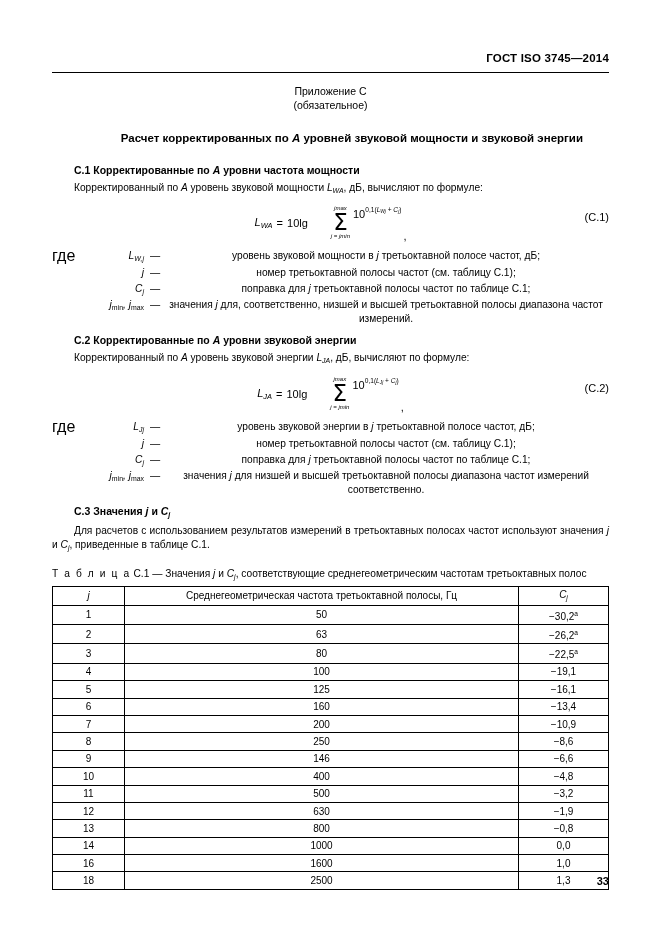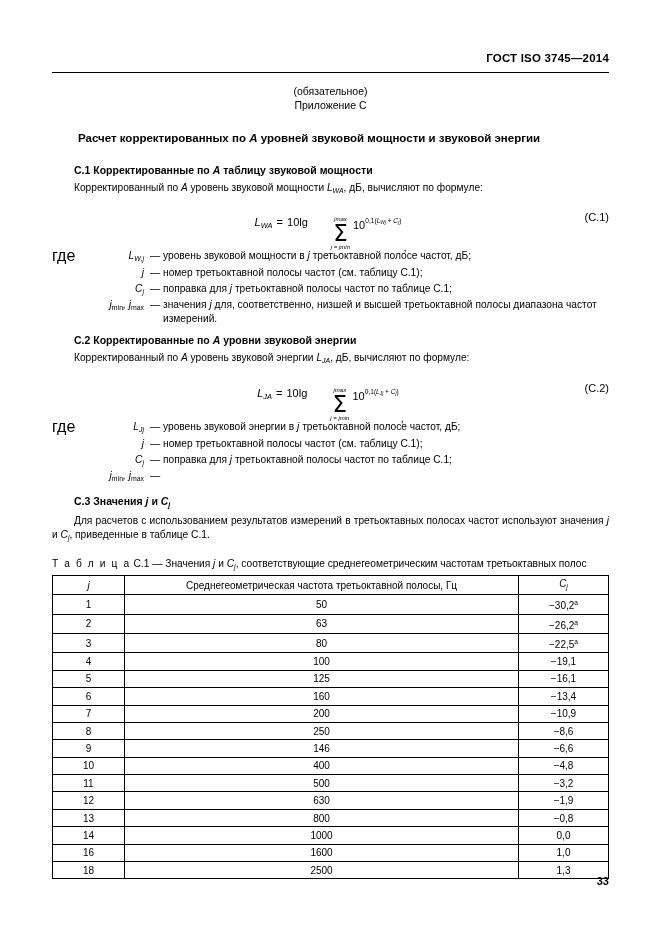--- a/index.html
+++ b/index.html
@@ -48,21 +48,21 @@
   }
 
   .annex-line {
     text-align: center;
     font-size: 10.5px;
     line-height: 14px;
   }
   .annex-block { margin-bottom: 19px; }
 
   .annex-title {
-    text-align: left;
+    text-align: right;
     font-weight: bold;
     font-size: 11.5px;
     line-height: 15.5px;
     margin: 0 26px 17px 26px;
   }
 
   .clause-head {
     font-weight: bold;
     font-size: 10.5px;
     margin: 0 0 5px 0;
@@ -95,24 +95,25 @@
   
   .formula-row {
     position: relative;
     height: 40px;
     margin: 4px 0 6px 0;
   }
   .formula {
     position: absolute;
     left: 50%;
     transform: translateX(-50%);
-    top: 13px;
+    top: 2px;
     font-size: 11px;
     white-space: nowrap;
     display: flex;
+    align-items: center;
   }
   .formula .lhs { font-style: italic; }
   .formula .eq { margin: 0 4px; }
   .formula .op { font-style: normal; margin-right: 20px; }
 
   .sigma-grp {
     display: inline-flex;
     flex-direction: column;
     align-items: center;
     margin: 0 3px;
@@ -174,21 +175,21 @@
     text-align: right;
     padding-right: 6px;
     font-style: italic;
     box-sizing: border-box;
   }
   .def-dash {
     width: 13px;
     min-width: 13px;
     font-style: normal;
   }
-  .def-text { flex: 1; }
+  .def-text { flex: 1; text-align: center; }
 
   
   .table-caption {
     font-size: 10.2px;
     margin: 13px 0 6px 0;
     letter-spacing: 0;
   }
   .table-caption .spaced { letter-spacing: 1.6px; }
 
   table.gost {
@@ -234,31 +235,31 @@
 <body>
 
 <div class="page">
 
   <div class="page-header">ГОСТ ISO 3745—2014</div>
   <div class="header-rule"></div>
 
   <div class="content">
 
     <div class="annex-block">
+      <div class="annex-line">Приложение С</div>
       <div class="annex-line">(обязательное)</div>
-      <div class="annex-line">Приложение С</div>
     </div>
 
     <div class="annex-title">
       <span>Расчет корректированных по <i>A</i> уровней звуковой мощности и звуковой энергии</span><br>
     </div>
 
     <div class="clause-head">
       <span>С.1</span>
-      <span>Корректированные по </span><span class="it">A</span><span> таблицу звуковой мощности</span>
+      <span>Корректированные по </span><span class="it">A</span><span> уровни частота мощности</span>
     </div>
 
     <p class="para">
       <span>Корректированный по </span><span class="it">A</span><span> уровень звуковой мощности </span><i>L</i><sub>WA</sub><span>, дБ, вычисляют по формуле:</span>
     </p>
 
     <div class="formula-row">
       <div class="formula">
         <span class="lhs"><span>L</span><sub>WA</sub></span>
         <span class="eq">=</span>
@@ -348,20 +349,21 @@
 
       <div class="def-row">
         <span class="def-sym"><span>C</span><sub>j</sub></span>
         <span class="def-dash">—</span>
         <span class="def-text"><span>поправка для </span><i>j</i><span> третьоктавной полосы частот по таблице С.1;</span></span>
       </div>
 
       <div class="def-row">
         <span class="def-sym"><i>j</i><sub class="up">min</sub><span>, </span><i>j</i><sub class="up">max</sub></span>
         <span class="def-dash">—</span>
+        <span class="def-text"><span>значения </span><i>j</i><span> для низшей и высшей третьоктавной полосы диапазона частот измерений соответственно.</span></span>
       </div>
     </div>
 
     <div class="clause-head">
       <span>С.3</span>
       <span>Значения </span><span class="it">j</span><span> и </span><span class="it">C</span><sub>j</sub>
     </div>
 
     <p class="para">
       <span>Для расчетов с использованием результатов измерений в третьоктавных полосах частот используют значения </span><i>j</i><span> и </span><i>C</i><sub>j</sub><span>, приведенные в таблице С.1.</span>

